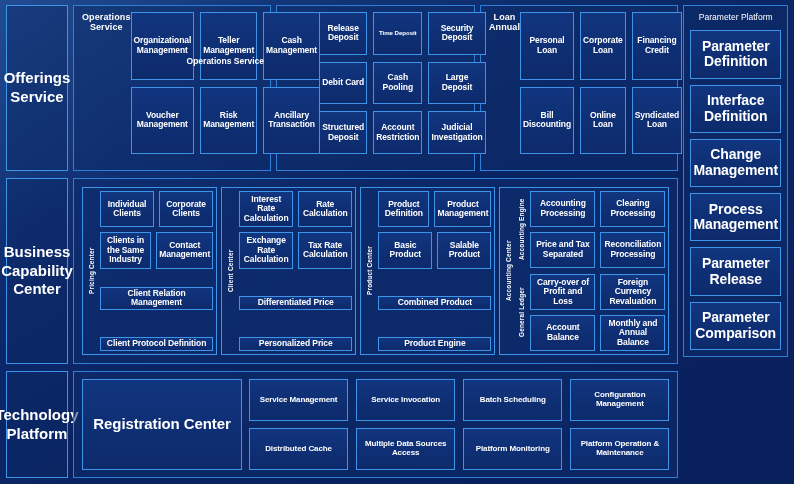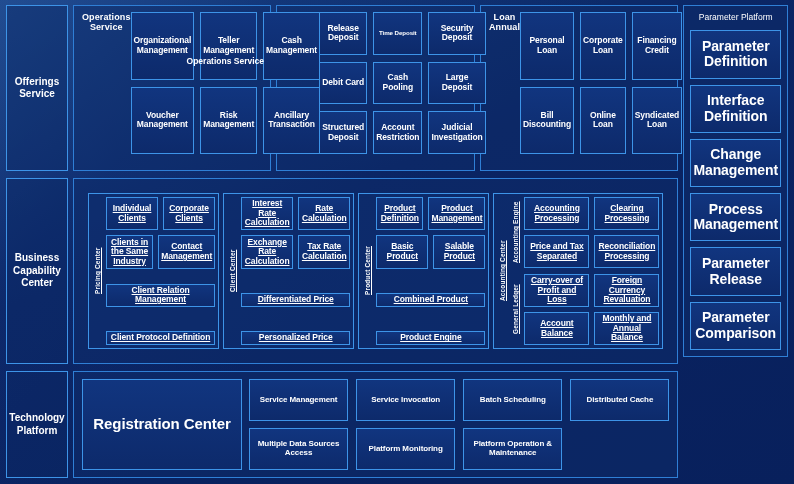--- a/index.html
+++ b/index.html
@@ -66,21 +66,21 @@
 
   .side-label {
     width: 62px;
     flex: 0 0 62px;
     border: 1px solid #3d94e8;
     background: rgba(12,40,100,0.45);
     display: flex;
     align-items: center;
     justify-content: center;
     text-align: center;
-    font-size: 10px;
+    font-size: 15px;
     font-weight: bold;
     line-height: 1.25;
     padding: 2px;
   }
 
   .svc-group {
     flex: 1 1 0;
     border: 1px solid #2f7fd6;
     background: rgba(13,43,106,0.5);
     display: flex;
@@ -119,23 +119,22 @@
 
   
   .row2 { display: flex; gap: 5px; height: 186px; }
 
   .cap-strip {
     flex: 1 1 0;
     border: 1px solid #2f7fd6;
     background: rgba(13,43,106,0.5);
     display: flex;
     gap: 4px;
-    padding: 14px;
-    min-width: 0;
-    text-decoration: underline;
+    padding: 8px;
+    min-width: 0;
   }
 
   .center-block {
     flex: 1 1 0;
     border: 1px solid #3d94e8;
     background: rgba(14,45,112,0.5);
     display: flex;
     gap: 3px;
     padding: 3px;
     min-width: 0;
@@ -417,20 +416,21 @@
       <div class="side-label">Technology Platform</div>
 
       <div class="tech-group">
         <div class="tech-reg">
           <div class="leafbox">Registration Center</div>
         </div>
         <div class="tech-grid">
           <div class="leafbox">Service Management</div>
           <div class="leafbox">Service Invocation</div>
           <div class="leafbox">Batch Scheduling</div>
+          <div class="leafbox">Configuration Management</div>
           <div class="leafbox">Distributed Cache</div>
           <div class="leafbox">Multiple Data Sources Access</div>
           <div class="leafbox">Platform Monitoring</div>
           <div class="leafbox">Platform Operation &amp; Maintenance</div>
         </div>
       </div>
     </div>
 
   </div>
 

